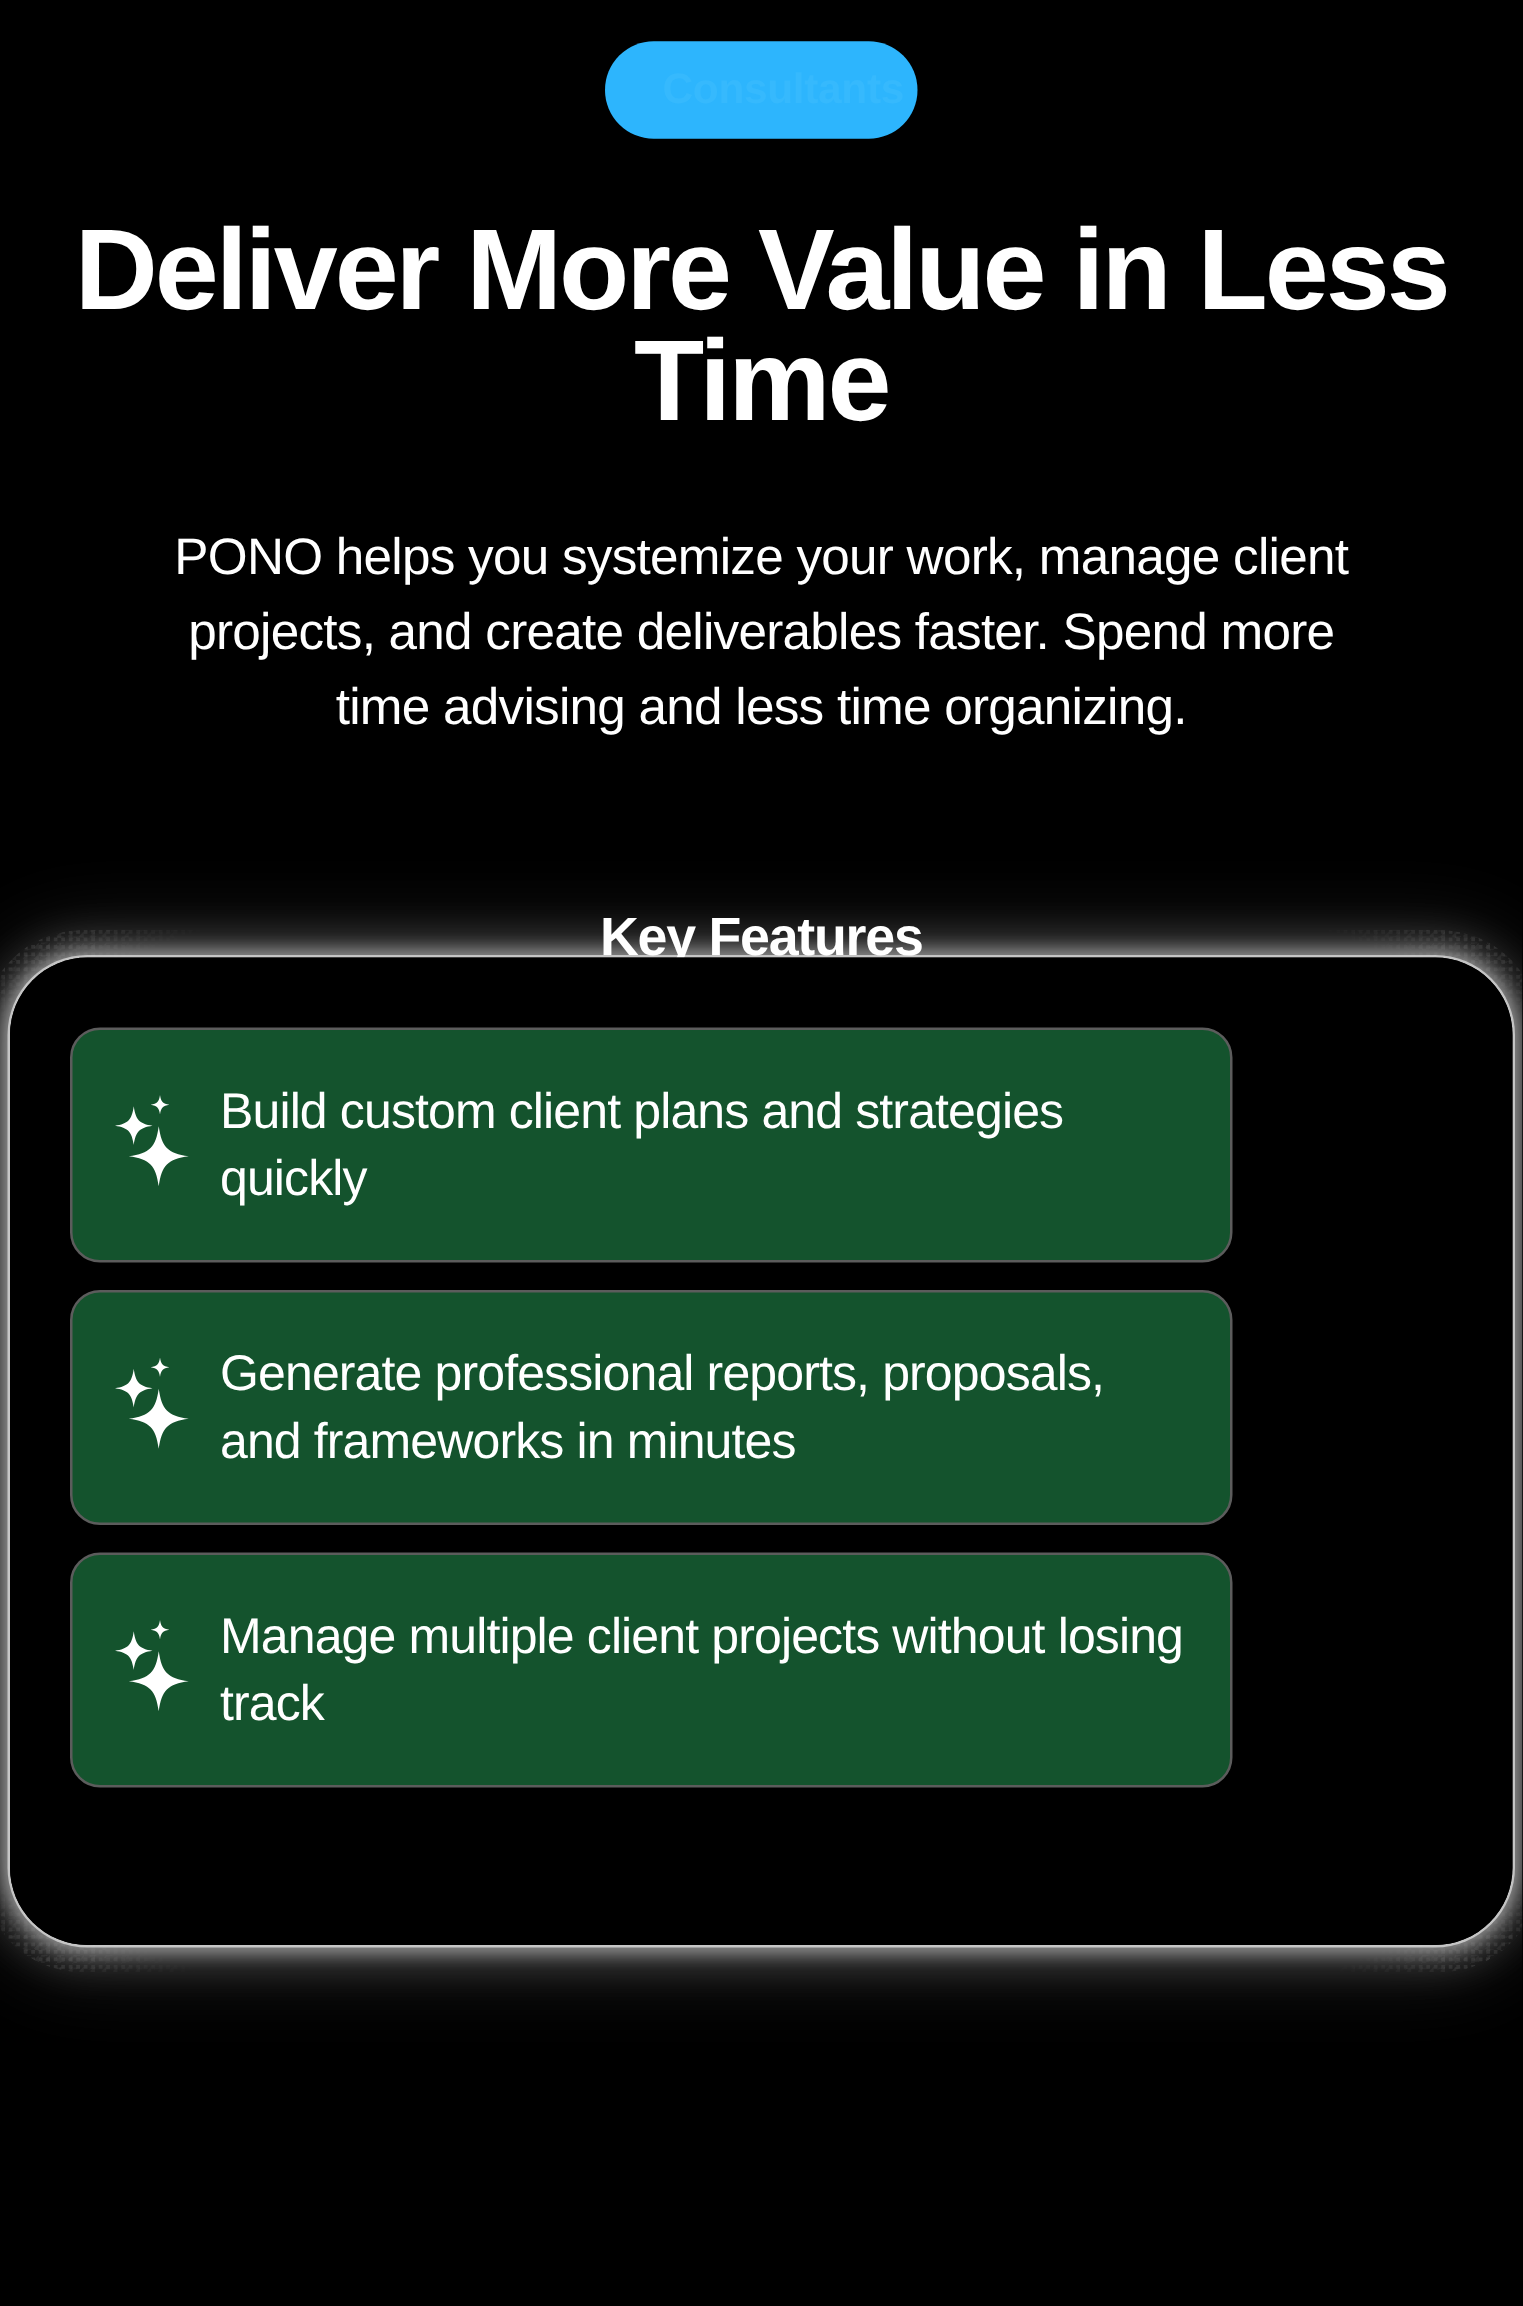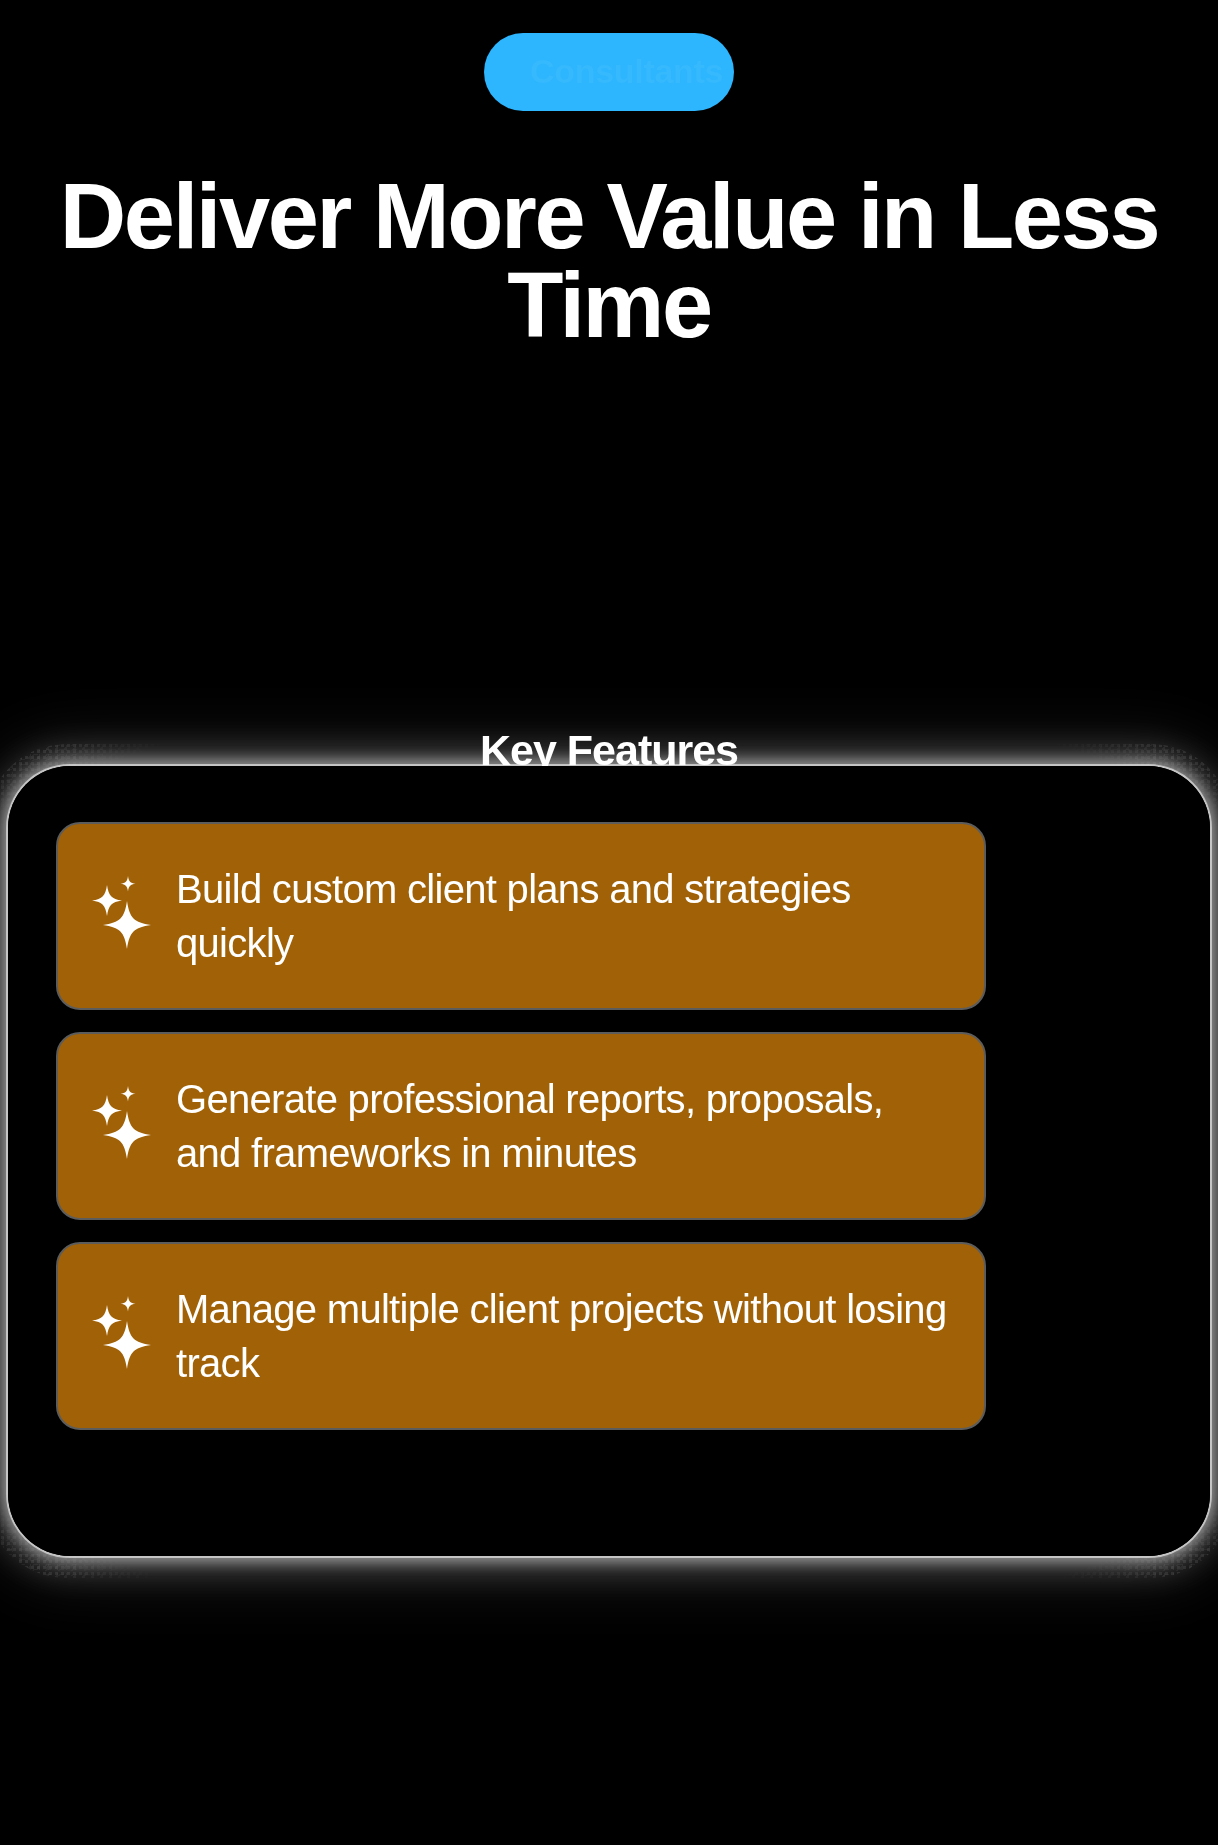--- a/index.html
+++ b/index.html
@@ -131,21 +131,21 @@
     top:822px;
     width:930px;
     z-index:7;
     display:flex;
     flex-direction:column;
     gap:22px;
   }
   .card {
     border:2px solid #5c5c5c;
     border-radius:24px;
-    background:#a16207;
+    background:#14532d;
     display:flex;
     align-items:center;
     gap:14px;
     padding:26px 30px 26px 26px;
     min-height:188px;
   }
   .card-icon {
     flex:0 0 auto;
     width:78px;
     height:86px;
@@ -166,20 +166,21 @@
 <body>
 
 <div id="screen">
 
   <div class="badge-wrap">
     <div class="badge">Consultants</div>
   </div>
 
   <div class="hero">
     <h1>Deliver More Value in Less Time</h1>
+    <p>PONO helps you systemize your work, manage client projects, and create deliverables faster. Spend more time advising and less time organizing.</p>
   </div>
 
   <div class="kf-heading">Key Features</div>
 
   <div class="glow-panel"></div>
 
   <div class="cards">
 
     <div class="card">
       <span class="card-icon">

